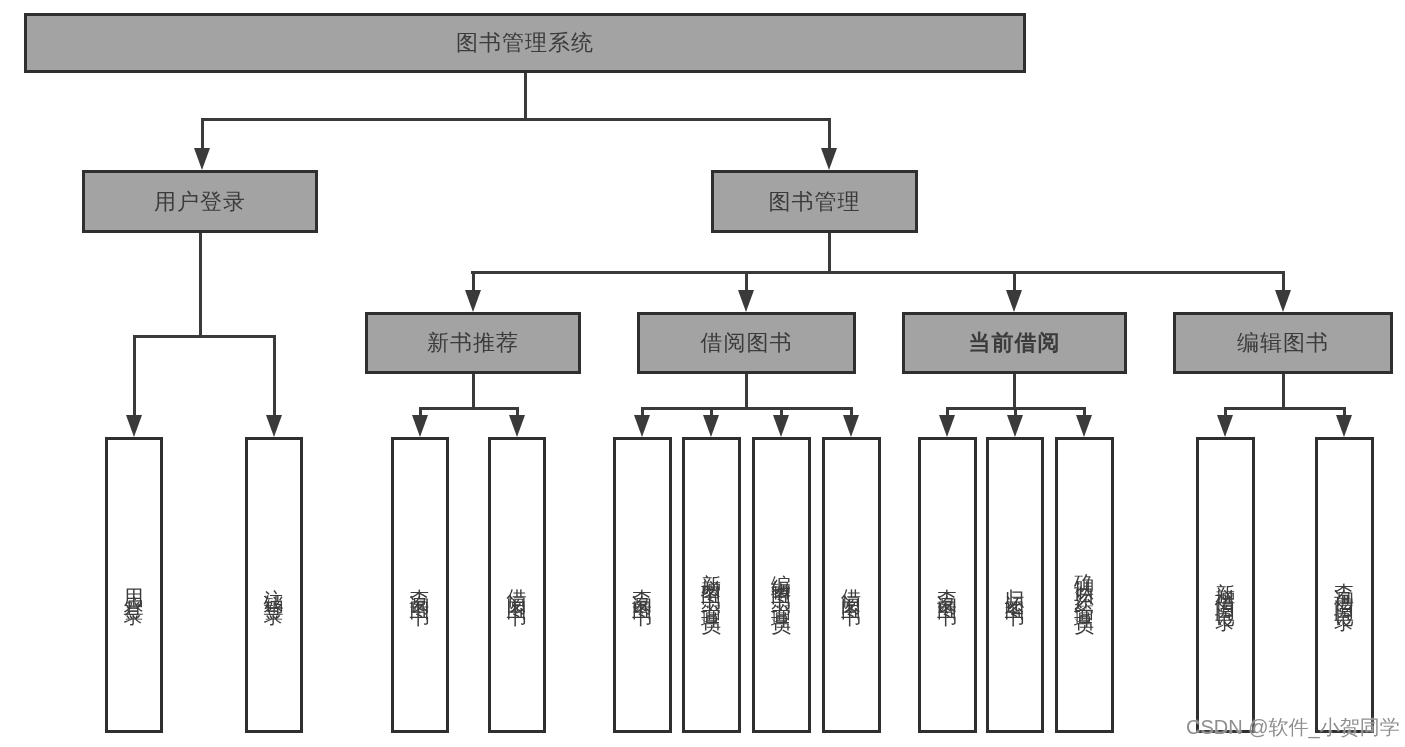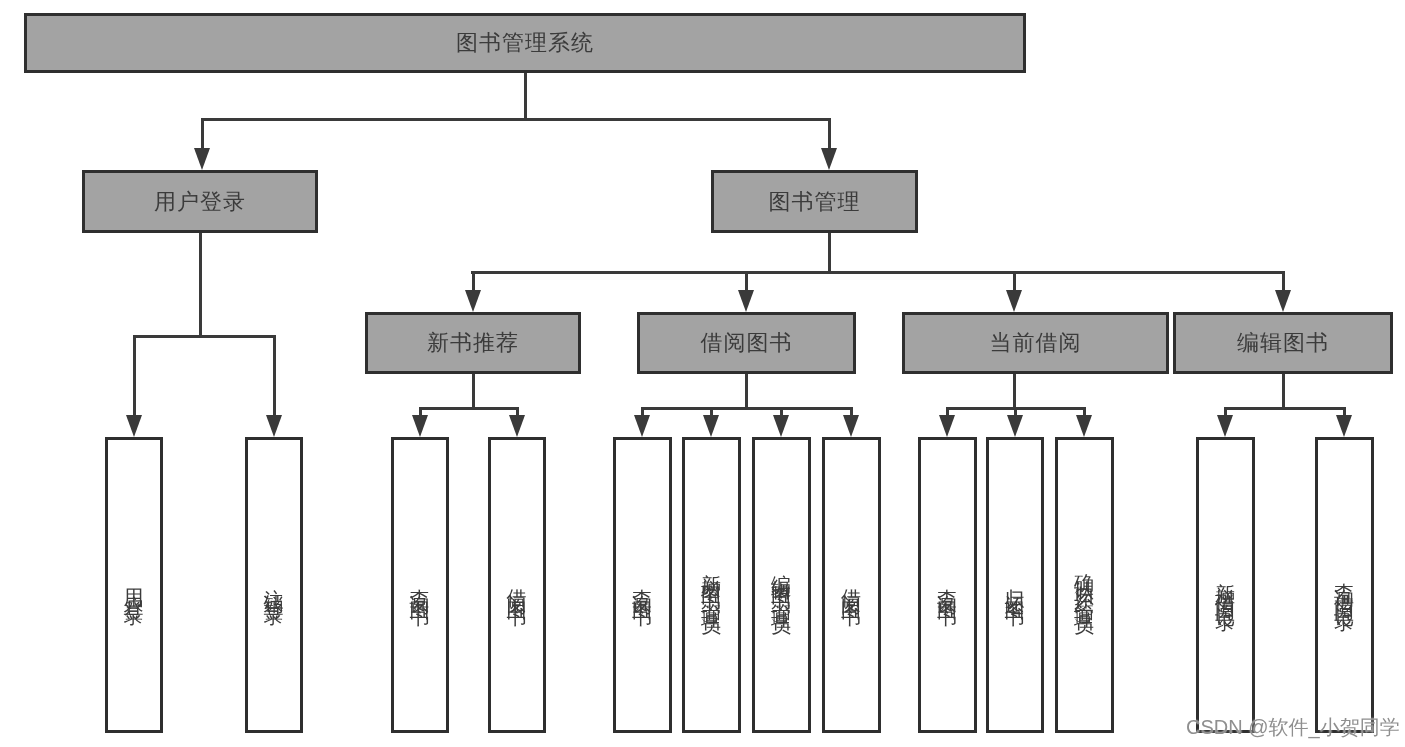--- a/index.html
+++ b/index.html
@@ -74,21 +74,21 @@
   <div class="ah" style="left:1006px;top:290px;"></div>
   <div class="vline" style="left:1282px;top:271px;height:19px;"></div>
   <div class="ah" style="left:1275px;top:290px;"></div>
 
   <div class="box" style="left:365px;top:312px;width:216px;height:62px;">
     <span>新书推荐</span>
   </div>
   <div class="box" style="left:637px;top:312px;width:219px;height:62px;">
     <span>借阅图书</span>
   </div>
-  <div class="box" style="left:902px;top:312px;width:267px;height:62px;">
+  <div class="box" style="left:902px;top:312px;width:225px;height:62px;font-weight:bold;">
     <span>当前借阅</span>
   </div>
   <div class="box" style="left:1173px;top:312px;width:220px;height:62px;">
     <span>编辑图书</span>
   </div>
 
   <div class="vline" style="left:472px;top:374px;height:36px;"></div>
   <div class="hline" style="left:419px;top:407px;width:100px;"></div>
   <div class="vline" style="left:419px;top:407px;height:8px;"></div>
   <div class="ah" style="left:412px;top:415px;"></div>

